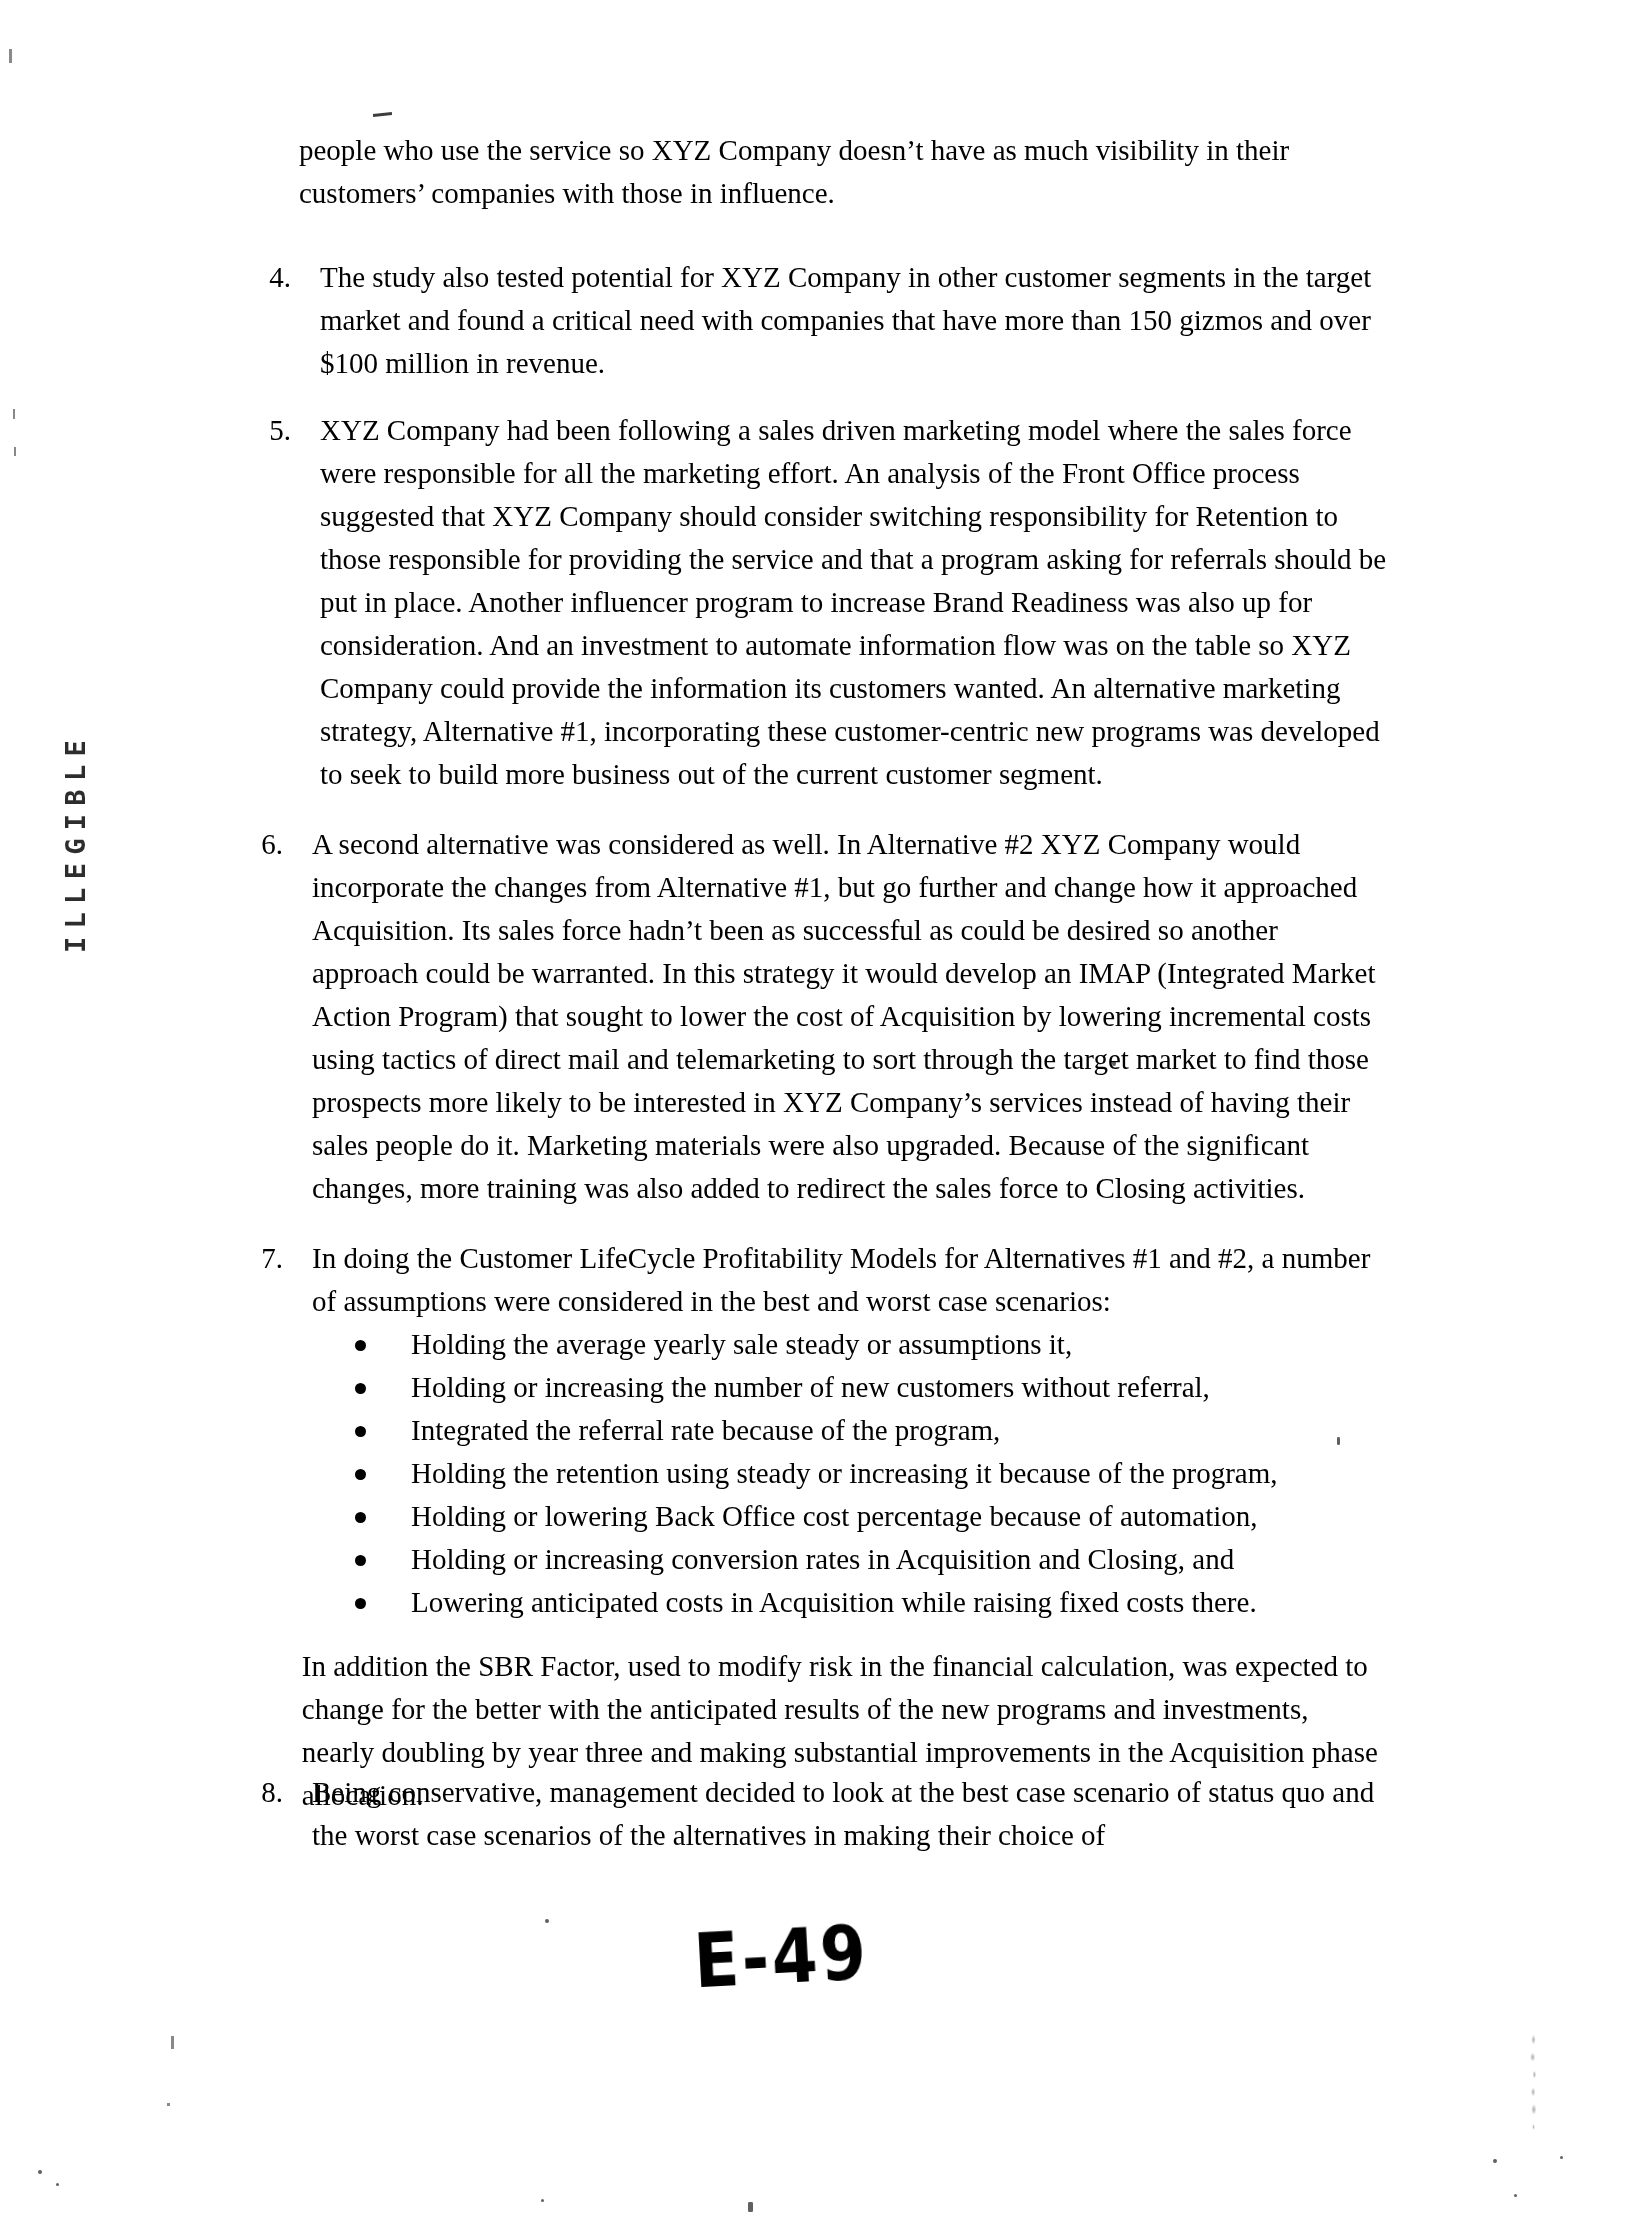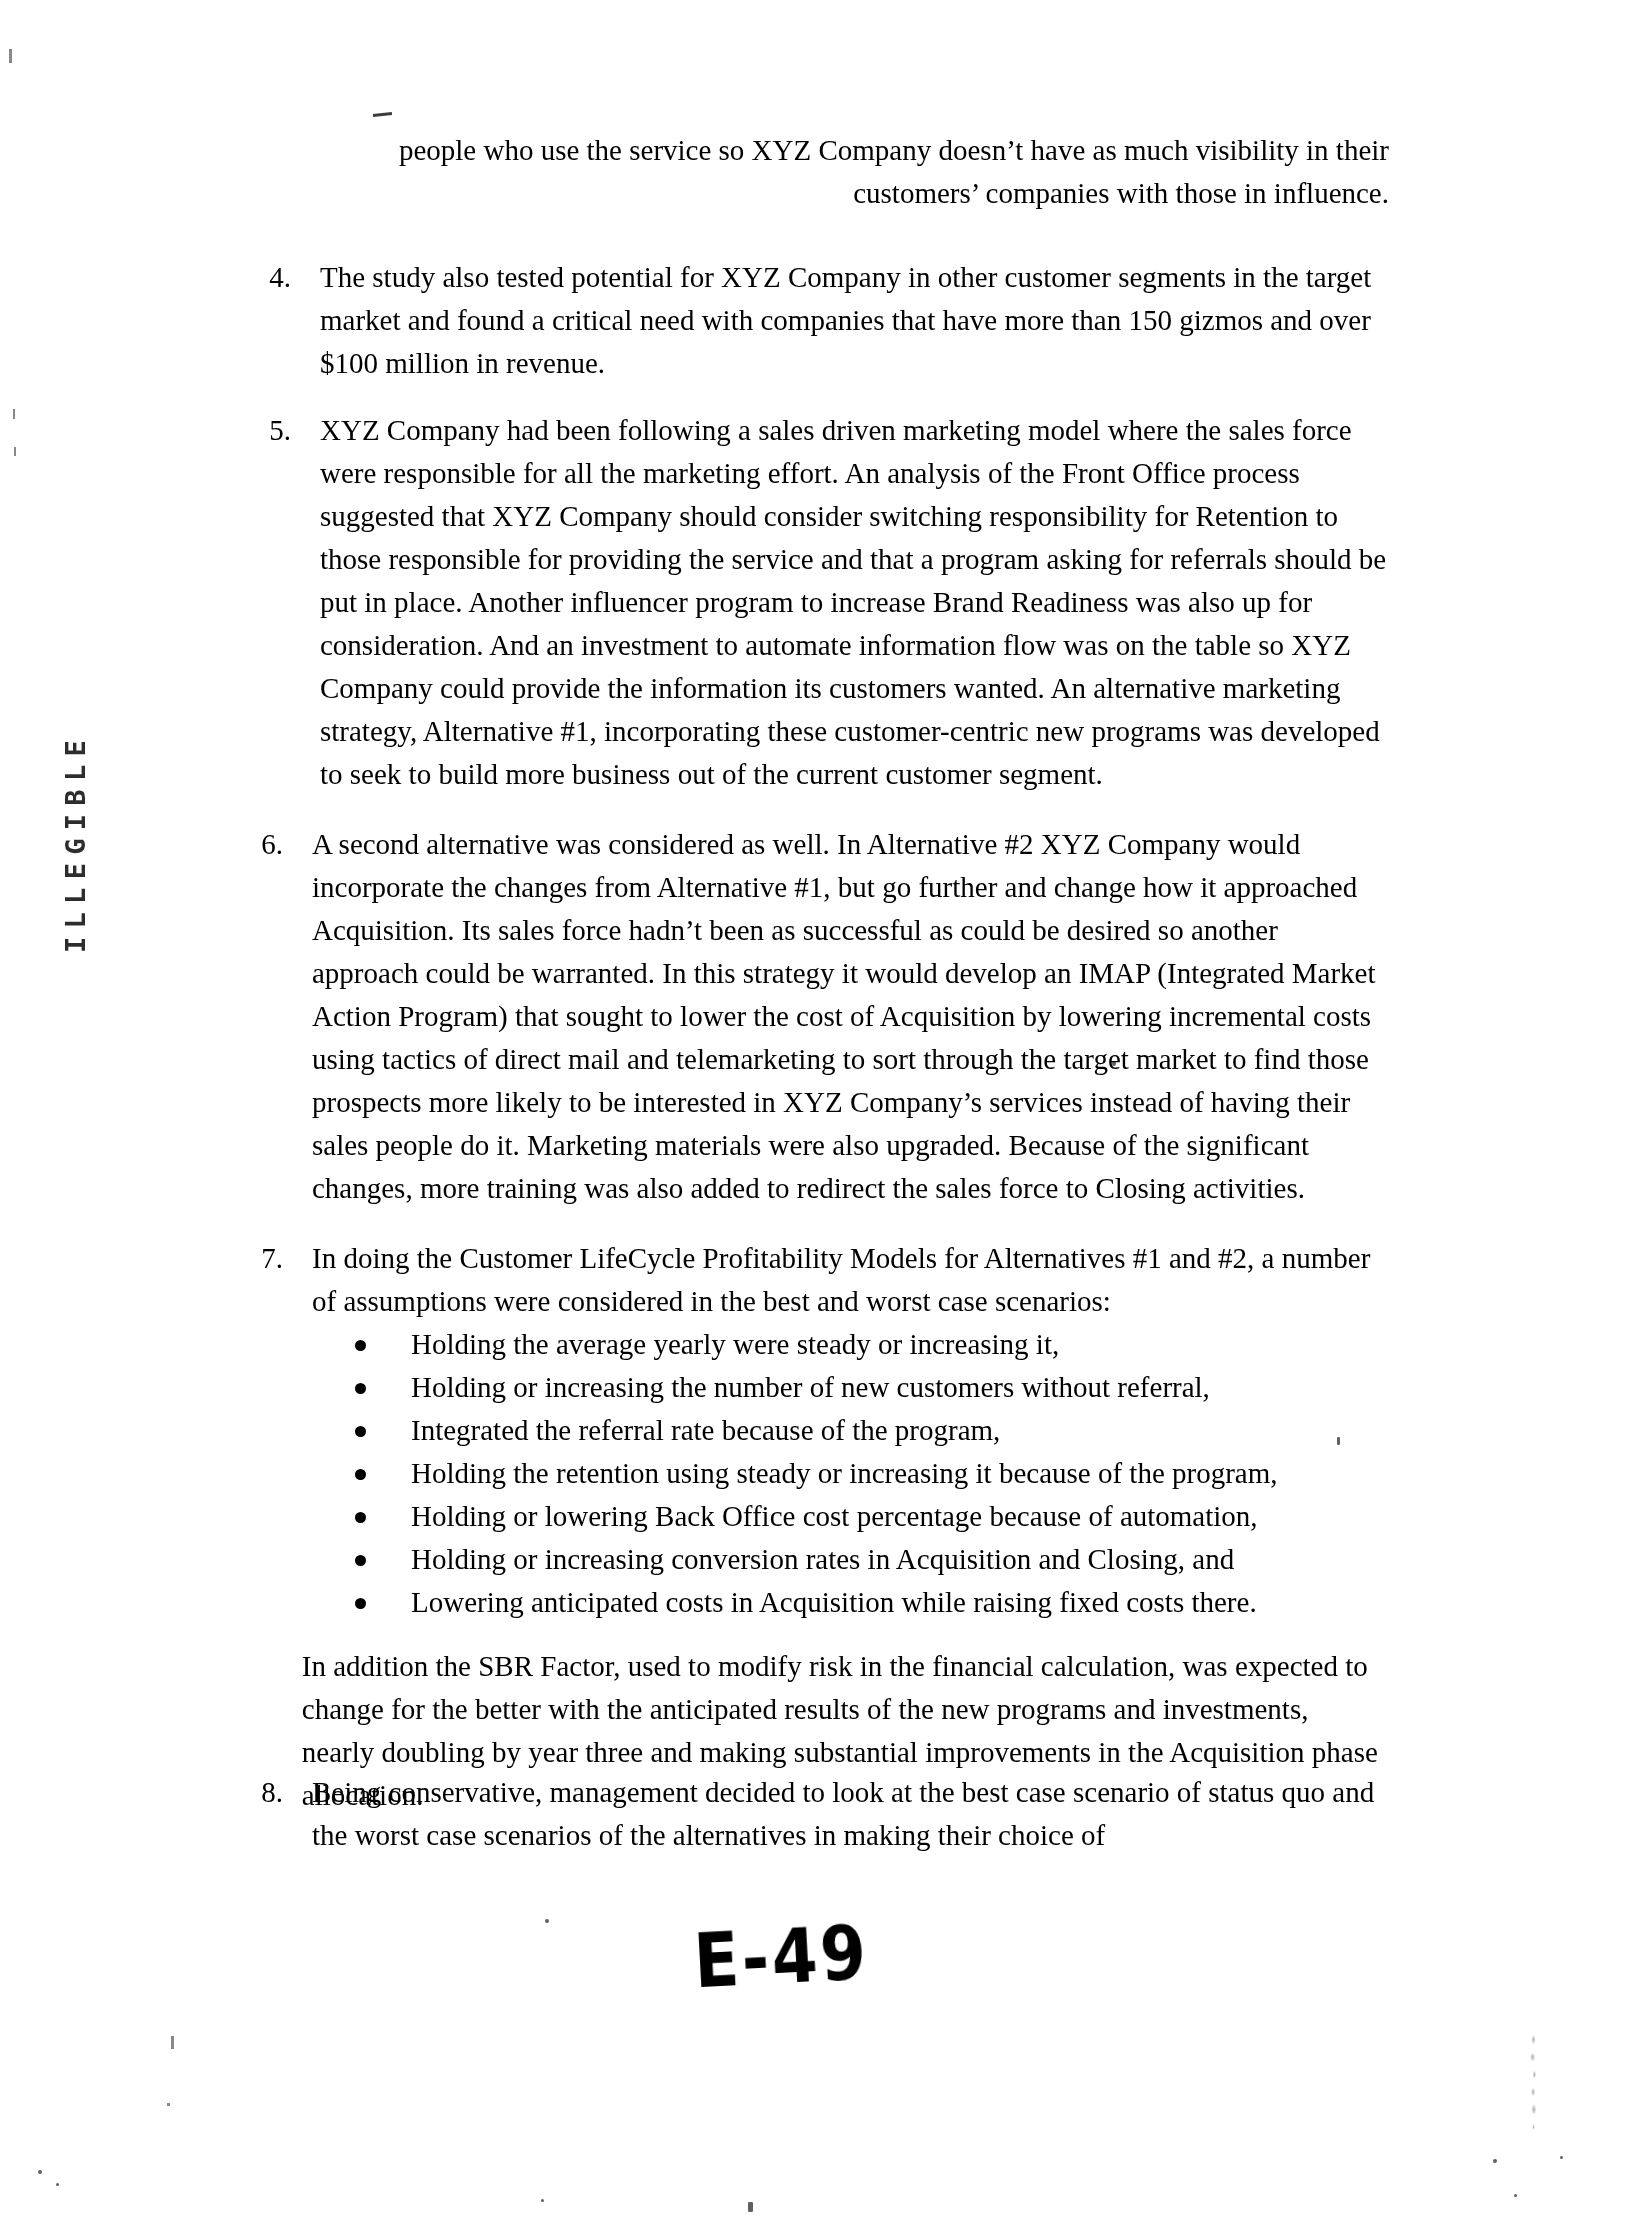--- a/index.html
+++ b/index.html
@@ -88,21 +88,21 @@
     margin: 0;
   }
 
   
   .para-plain {
     position: absolute;
     left: 299px;
     width: 1090px;
     font-size: 29px;
     line-height: 43px;
-    text-align: right;
+    text-align: left;
   }
 
   
   .li {
     position: absolute;
     width: 1144px;
     font-size: 29px;
     line-height: 43px;
   }
   .li .num {
@@ -225,21 +225,21 @@
       <span class="li-body">A second alternative was considered as well.  In Alternative #2 XYZ Company would incorporate the changes from Alternative #1, but go further and change how it approached Acquisition.  Its sales force hadn’t been as successful as could be desired so another approach could be warranted.  In this strategy it would develop an IMAP (Integrated Market Action Program) that sought to lower the cost of Acquisition by lowering incremental costs using tactics of direct mail and telemarketing to sort through the target market to find those prospects more likely to be interested in XYZ Company’s services instead of having their sales people do it.  Marketing materials were also upgraded.  Because of the significant changes, more training  was also added to redirect the sales force to Closing activities.</span>
     </div>
 
     <div class="li" style="left:243px; top:1237px;">
       <span class="num">7.</span>
       <span class="li-body">
         <span>In doing the Customer LifeCycle Profitability Models for Alternatives #1 and #2, a number of assumptions were considered in the best and worst case scenarios:</span>
         <ul class="bullets">
           <li>
             <span class="dot"></span>
-            <span>Holding the average yearly were steady or increasing it,</span>
+            <span>Holding the average yearly sale steady or assumptions it,</span>
           </li>
           <li>
             <span class="dot"></span>
             <span>Holding or increasing the number of new customers without referral,</span>
           </li>
           <li>
             <span class="dot"></span>
             <span>Integrated the referral rate because of the program,</span>
           </li>
           <li>

